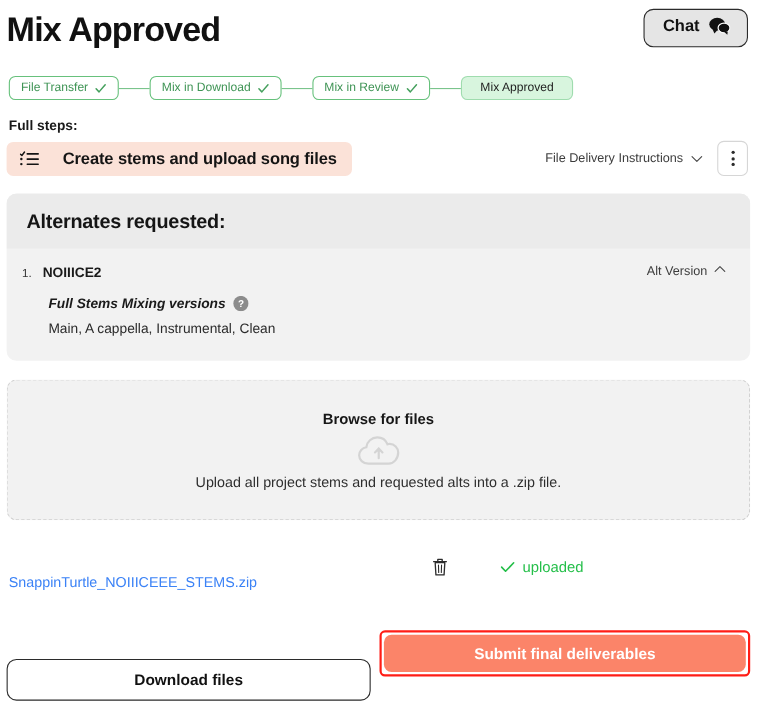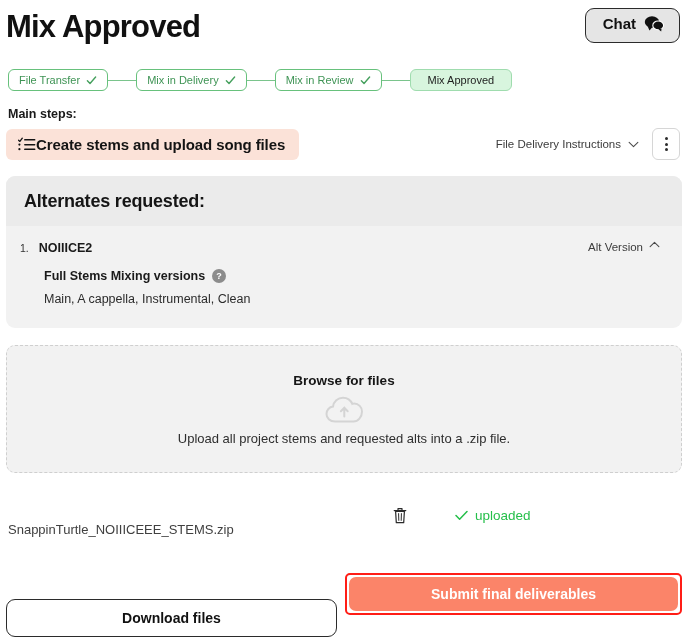--- a/index.html
+++ b/index.html
@@ -54,21 +54,21 @@
   
   .next-steps-label {
     margin-top: 16px; font-size: 12.5px; font-weight: 700; color: #1a1a1a;
     padding-left: 2px;
   }
   .next-row {
     display: flex; align-items: center; justify-content: space-between;
     margin-top: 7px;
   }
   .next-banner {
-    display: flex; align-items: center; gap: 0;
+    display: flex; align-items: center; gap: 21px;
     background: #fbe2d8; border-radius: 6px;
     padding: 7px 14px 7px 12px; min-height: 31px;
     cursor: pointer;
   }
   .next-banner-text { font-size: 15px; font-weight: 700; color: #141414; letter-spacing: -0.1px; }
   .list-icon { width: 18px; height: 15px; display: block; }
   .next-right { display: flex; align-items: center; gap: 13px; padding-right: 2px; }
   .fdi { display: flex; align-items: center; gap: 7px; cursor: pointer; }
   .fdi-label { font-size: 11.5px; color: #3c3c3c; }
   .chevron { width: 11px; height: 7px; display: block; }
@@ -90,40 +90,40 @@
   .alt-card-title { font-size: 18px; font-weight: 700; color: #151515; letter-spacing: -0.2px; }
   .alt-card-body { padding: 15px 18px 22px 14px; }
   .alt-item-top { display: flex; align-items: flex-start; justify-content: space-between; }
   .alt-item-left { display: flex; align-items: baseline; gap: 10px; }
   .alt-index { font-size: 10.5px; color: #333; font-weight: 400; }
   .alt-name { font-size: 12.5px; font-weight: 700; color: #1a1a1a; }
   .alt-version { display: flex; gap: 6px; cursor: pointer; padding-right: 4px;}
   .alt-version-label { font-size: 11.5px; color: #3c3c3c; }
   .alt-sub { padding-left: 24px; margin-top: 14px; }
   .alt-sub-title-row { display: flex; align-items: center; gap: 7px; }
-  .alt-sub-title { font-size: 12.5px; font-weight: 700; color: #1a1a1a; }
+  .alt-sub-title { font-size: 12.5px; font-weight: 700; color: #1a1a1a; font-style: italic; }
   .help-icon { width: 14px; height: 14px; display: block; cursor: pointer; }
   .alt-sub-values { margin-top: 9px; font-size: 12.5px; color: #2b2b2b; }
 
   
   .dropzone {
     margin-top: 17px; border: 1.5px dashed #cfcfcf; border-radius: 9px;
     background: #f2f2f2; height: 128px;
     display: flex; flex-direction: column; align-items: center; justify-content: center;
     gap: 7px; cursor: pointer;
   }
   .dropzone-title { font-size: 13.5px; font-weight: 700; color: #161616; }
   .cloud-icon { width: 39px; height: 29px; display: block; }
   .dropzone-sub { font-size: 13px; color: #2e2e2e; }
 
   
   .file-row {
     display: flex; align-items: center; margin-top: 21px; padding-left: 2px;
   }
-  .file-name { font-size: 13px; color: #404040; width: 380px; margin-top: 28px; }
+  .file-name { font-size: 13px; color: #3b82f6; width: 380px; margin-top: 28px; }
   .trash-btn { width: 24px; display: flex; justify-content: center; cursor: pointer; }
   .trash-icon { width: 14px; height: 17px; display: block; }
   .uploaded { display: flex; align-items: center; gap: 7px; margin-left: 43px; }
   .uploaded-check { width: 13px; height: 11px; display: block; }
   .uploaded-label { font-size: 13.5px; font-weight: 400; color: #25bf4a; }
 
   
   .footer {
     position: absolute; left: 6px; right: 6px; bottom: 6px;
     display: flex; gap: 8px; align-items: center;
@@ -167,21 +167,21 @@
     <div class="step">
       <span>File Transfer</span>
       <span>
         <svg class="step-check" viewBox="0 0 12 12">
             <path d="M1.5 6.2 L4.4 9.3 L10.5 2.2" fill="none" stroke="#45a05d" stroke-width="1.5" stroke-linecap="round" stroke-linejoin="round"></path>
           </svg>
       </span>
     </div>
     <div class="step-line"></div>
     <div class="step">
-      <span>Mix in Delivery</span>
+      <span>Mix in Download</span>
       <span>
         <svg class="step-check" viewBox="0 0 12 12">
             <path d="M1.5 6.2 L4.4 9.3 L10.5 2.2" fill="none" stroke="#45a05d" stroke-width="1.5" stroke-linecap="round" stroke-linejoin="round"></path>
           </svg>
       </span>
     </div>
     <div class="step-line"></div>
     <div class="step">
       <span>Mix in Review</span>
       <span>
@@ -189,21 +189,21 @@
             <path d="M1.5 6.2 L4.4 9.3 L10.5 2.2" fill="none" stroke="#45a05d" stroke-width="1.5" stroke-linecap="round" stroke-linejoin="round"></path>
           </svg>
       </span>
     </div>
     <div class="step-line"></div>
     <div class="step active">
       <span>Mix Approved</span>
     </div>
   </div>
 
-  <div class="next-steps-label">Main steps:</div>
+  <div class="next-steps-label">Full steps:</div>
   <div class="next-row">
     <div class="next-banner">
       <span>
         <svg class="list-icon" viewBox="0 0 18 15">
           <path d="M0.6 3.2 L1.9 4.4 L4.3 1.2" fill="none" stroke="#141414" stroke-width="1.3" stroke-linecap="round" stroke-linejoin="round"></path>
           <circle cx="1.4" cy="7.6" r="1.1" fill="#141414"></circle>
           <circle cx="1.4" cy="12.2" r="1.1" fill="#141414"></circle>
           <rect x="6.1" y="2.1" width="11.3" height="1.5" rx="0.7" fill="#141414"></rect>
           <rect x="6.1" y="6.9" width="11.3" height="1.5" rx="0.7" fill="#141414"></rect>
           <rect x="6.1" y="11.6" width="11.3" height="1.5" rx="0.7" fill="#141414"></rect>

